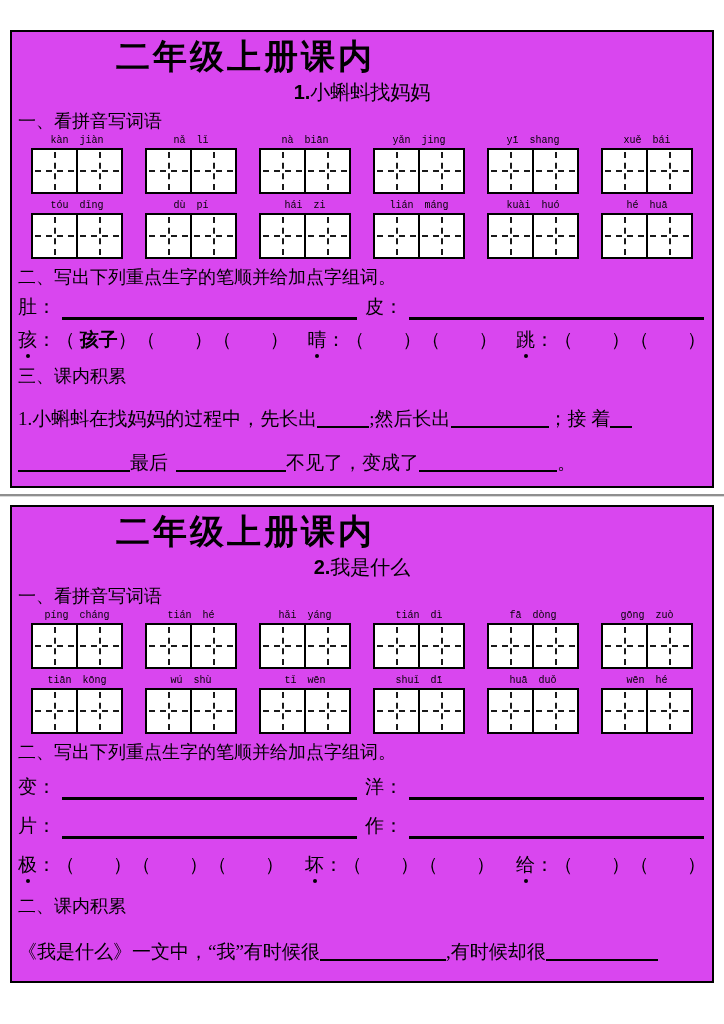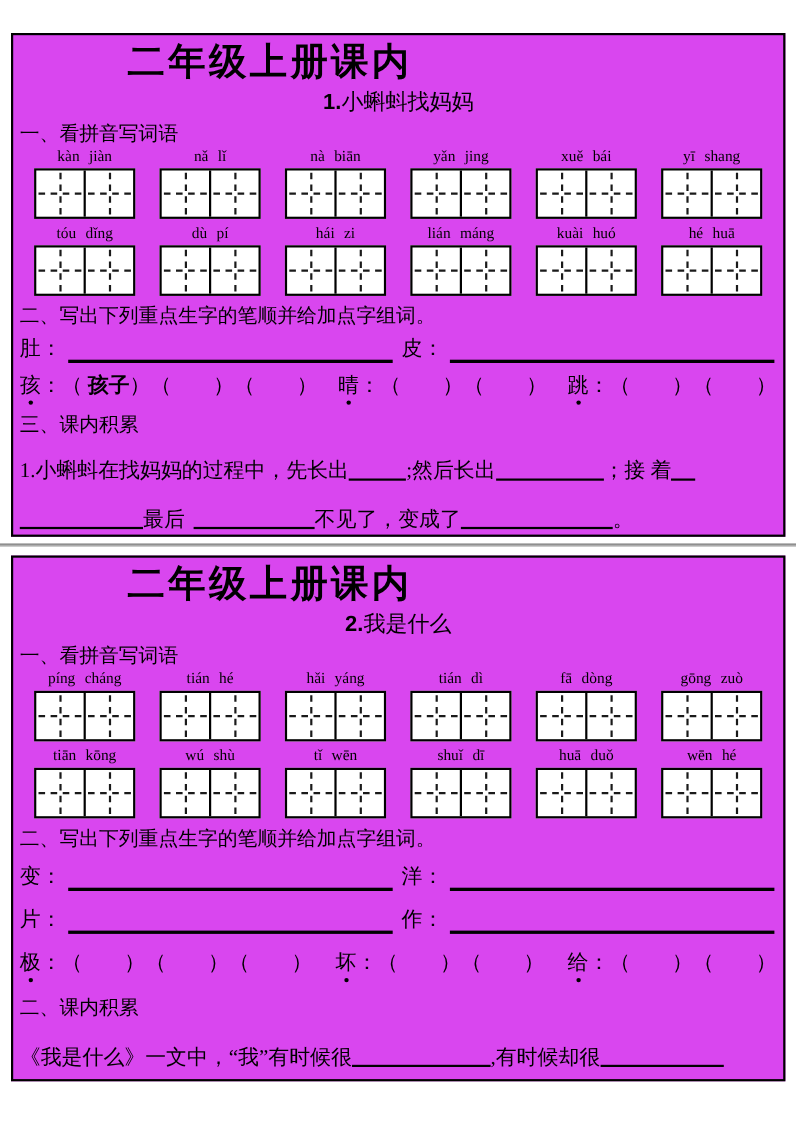--- a/index.html
+++ b/index.html
@@ -22,22 +22,22 @@
 
   .card-title { font-size:34px; font-weight:bold; letter-spacing:3px;
                 margin:2px 0 0 100px; line-height:1.25; }
   .lesson { text-align:center; font-size:20px; margin:0 0 2px 0; }
   .lesson b { font-family:"Liberation Sans","DejaVu Sans",sans-serif; }
 
   .sec-heading { font-size:18px; margin:3px 0 2px 2px; }
 
   .grid-row { display:flex; justify-content:space-between; padding:0 15px; margin:1px 0 6px 0; }
   .unit { display:flex; flex-direction:column; align-items:center; }
-  .pinyin { font-family:Liberation Serif, serif;
-            font-size:14px; white-space:nowrap; margin-bottom:2px; word-spacing:5px; }
+  .pinyin { font-family:Liberation Mono, monospace;
+            font-size:10px; white-space:nowrap; margin-bottom:2px; word-spacing:5px; }
   .block { display:flex; border:2px solid #000; width:92px; height:46px;
            box-sizing:border-box; background:#fff; }
   .cell { flex:1; position:relative; }
   .cell:first-child { border-right:2px solid #000; }
   .cell::before { content:''; position:absolute; top:2px; bottom:2px; left:50%;
                   margin-left:-1px; border-left:2px dashed #1a1a1a; }
   .cell::after  { content:''; position:absolute; left:2px; right:2px; top:50%;
                   margin-top:-1px; border-top:2px dashed #1a1a1a; }
 
   .stroke-line { display:flex; align-items:flex-end; font-size:19px; margin:5px 2px 7px 2px; }
@@ -97,28 +97,28 @@
           </div>
       </div>
       <div class="unit">
         <div class="pinyin">yǎn jing</div>
         <div class="block">
             <div class="cell"></div>
             <div class="cell"></div>
           </div>
       </div>
       <div class="unit">
+        <div class="pinyin">yī shang</div>
+        <div class="block">
+            <div class="cell"></div>
+            <div class="cell"></div>
+          </div>
+      </div>
+      <div class="unit">
         <div class="pinyin">xuě bái</div>
-        <div class="block">
-            <div class="cell"></div>
-            <div class="cell"></div>
-          </div>
-      </div>
-      <div class="unit">
-        <div class="pinyin">yī shang</div>
         <div class="block">
             <div class="cell"></div>
             <div class="cell"></div>
           </div>
       </div>
     </div>
 
     <div class="grid-row">
       <div class="unit">
         <div class="pinyin">tóu dǐng</div>

